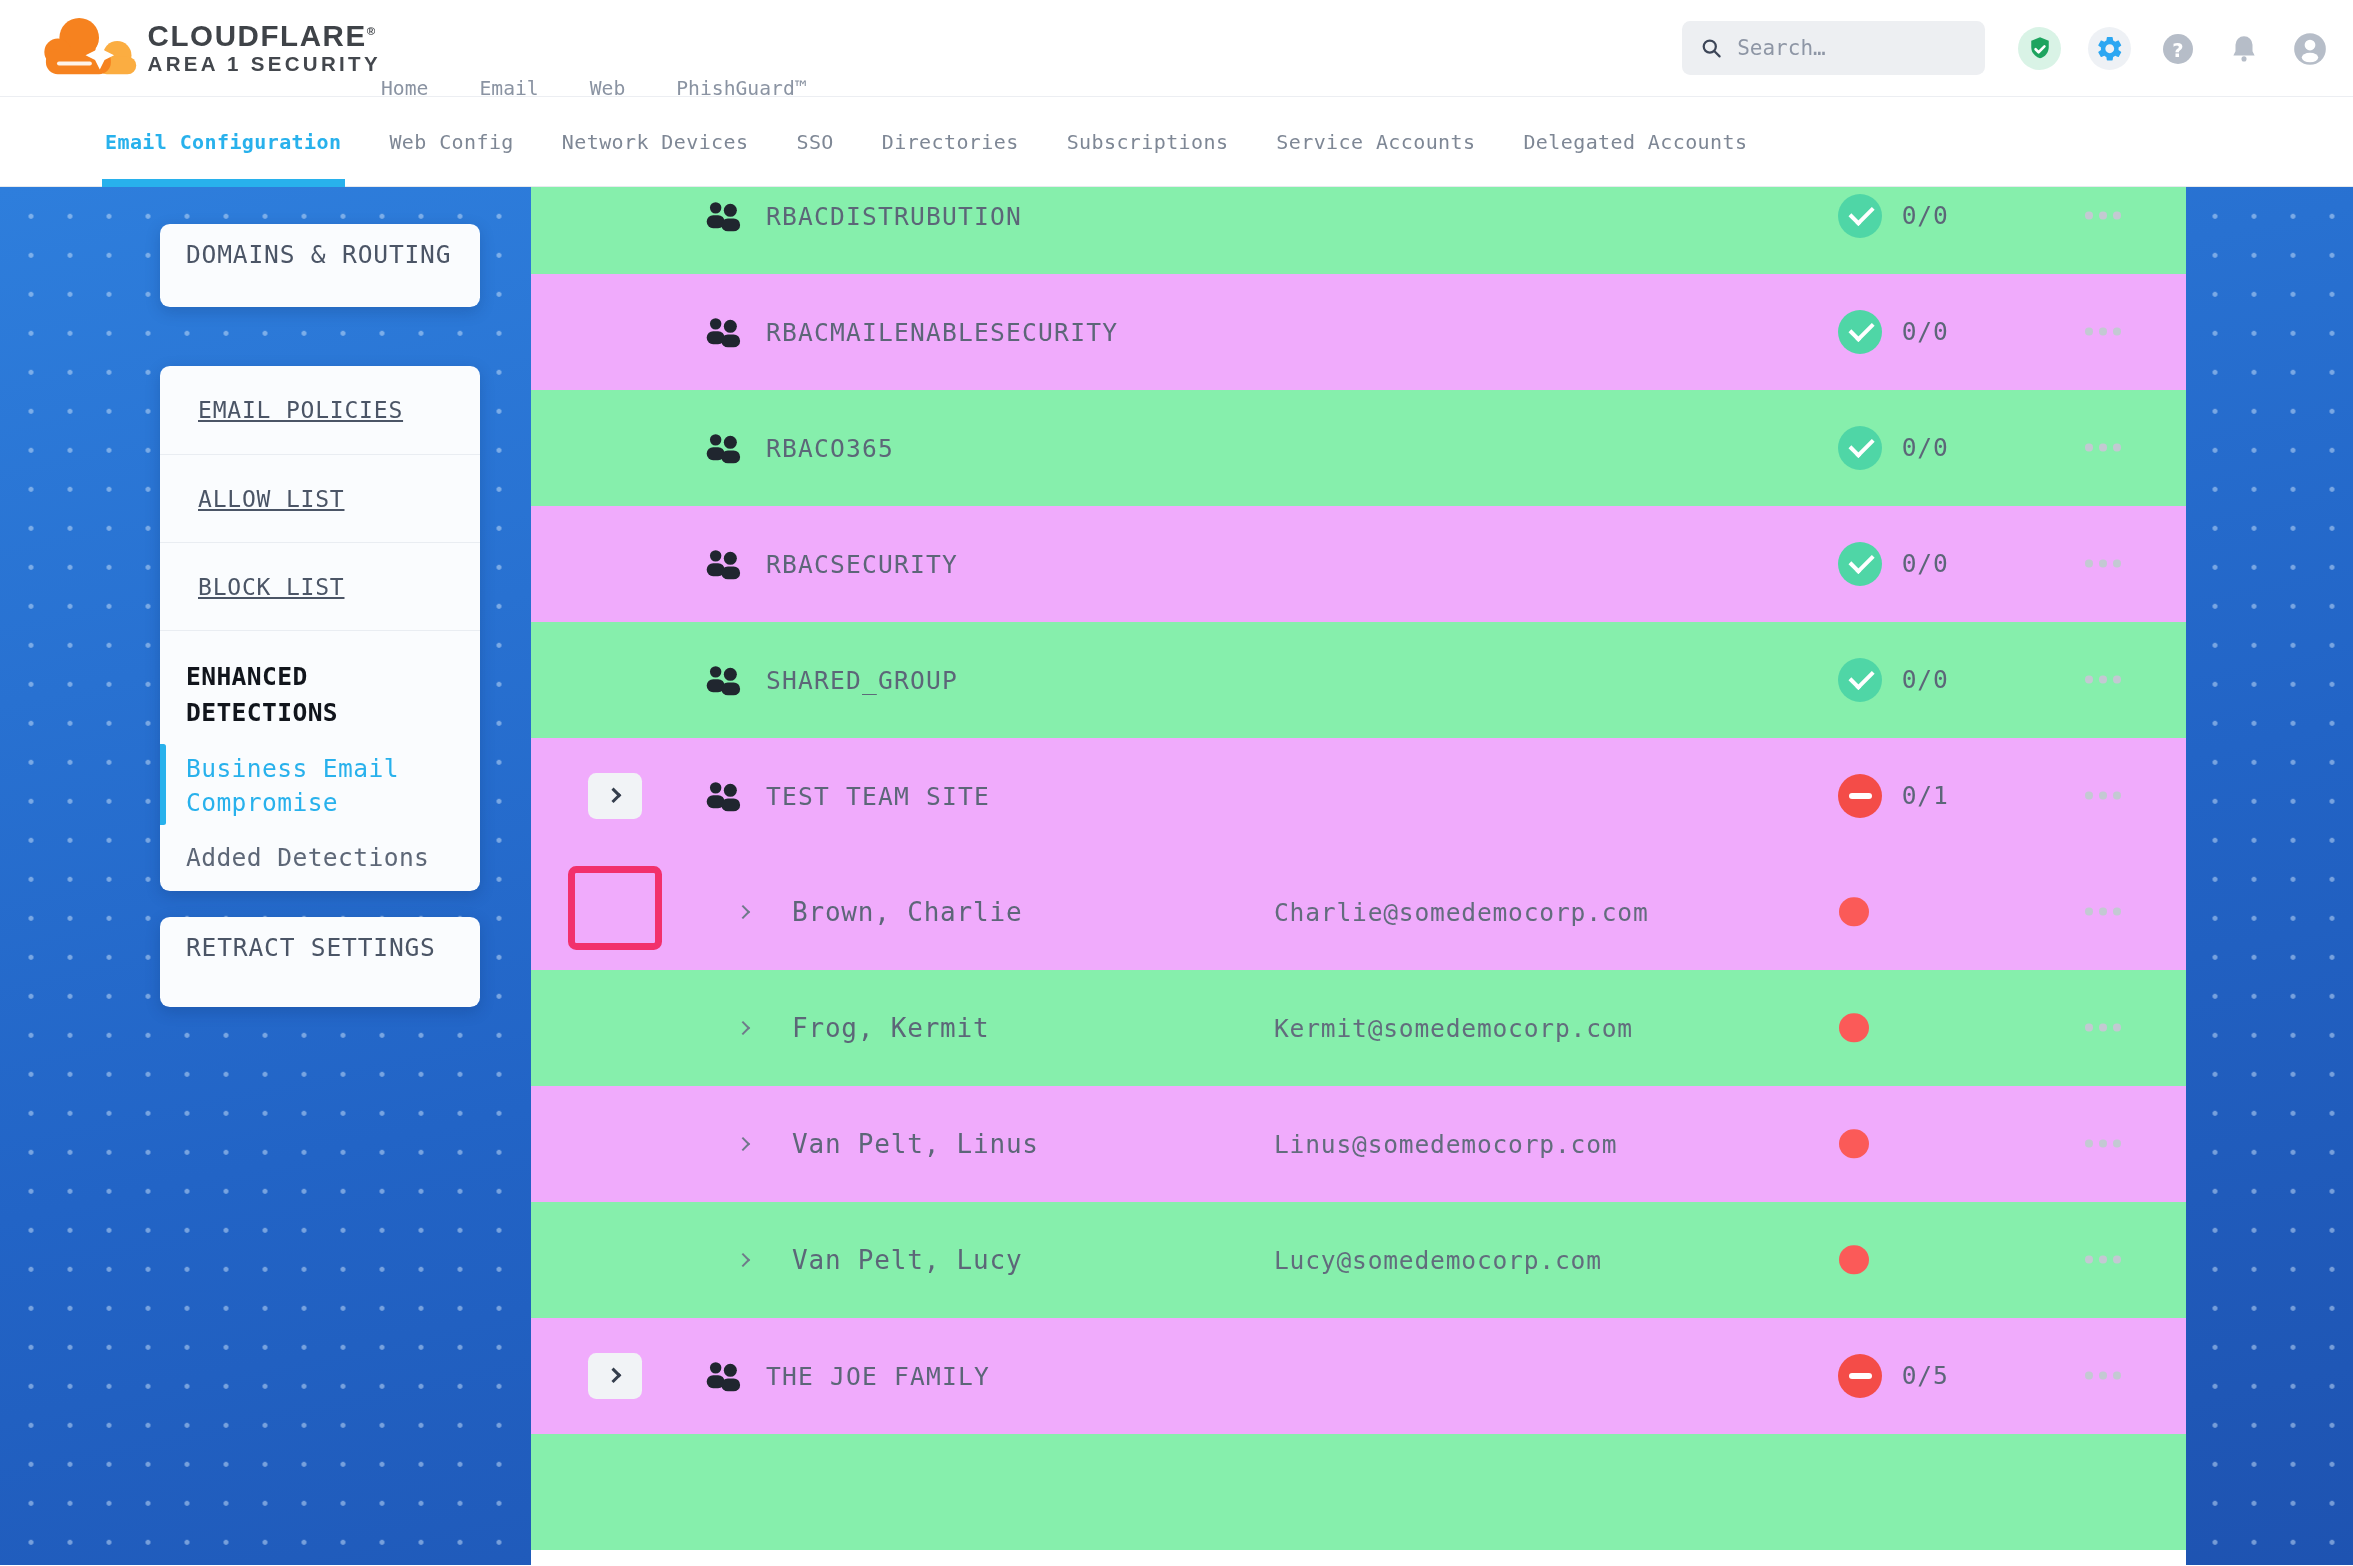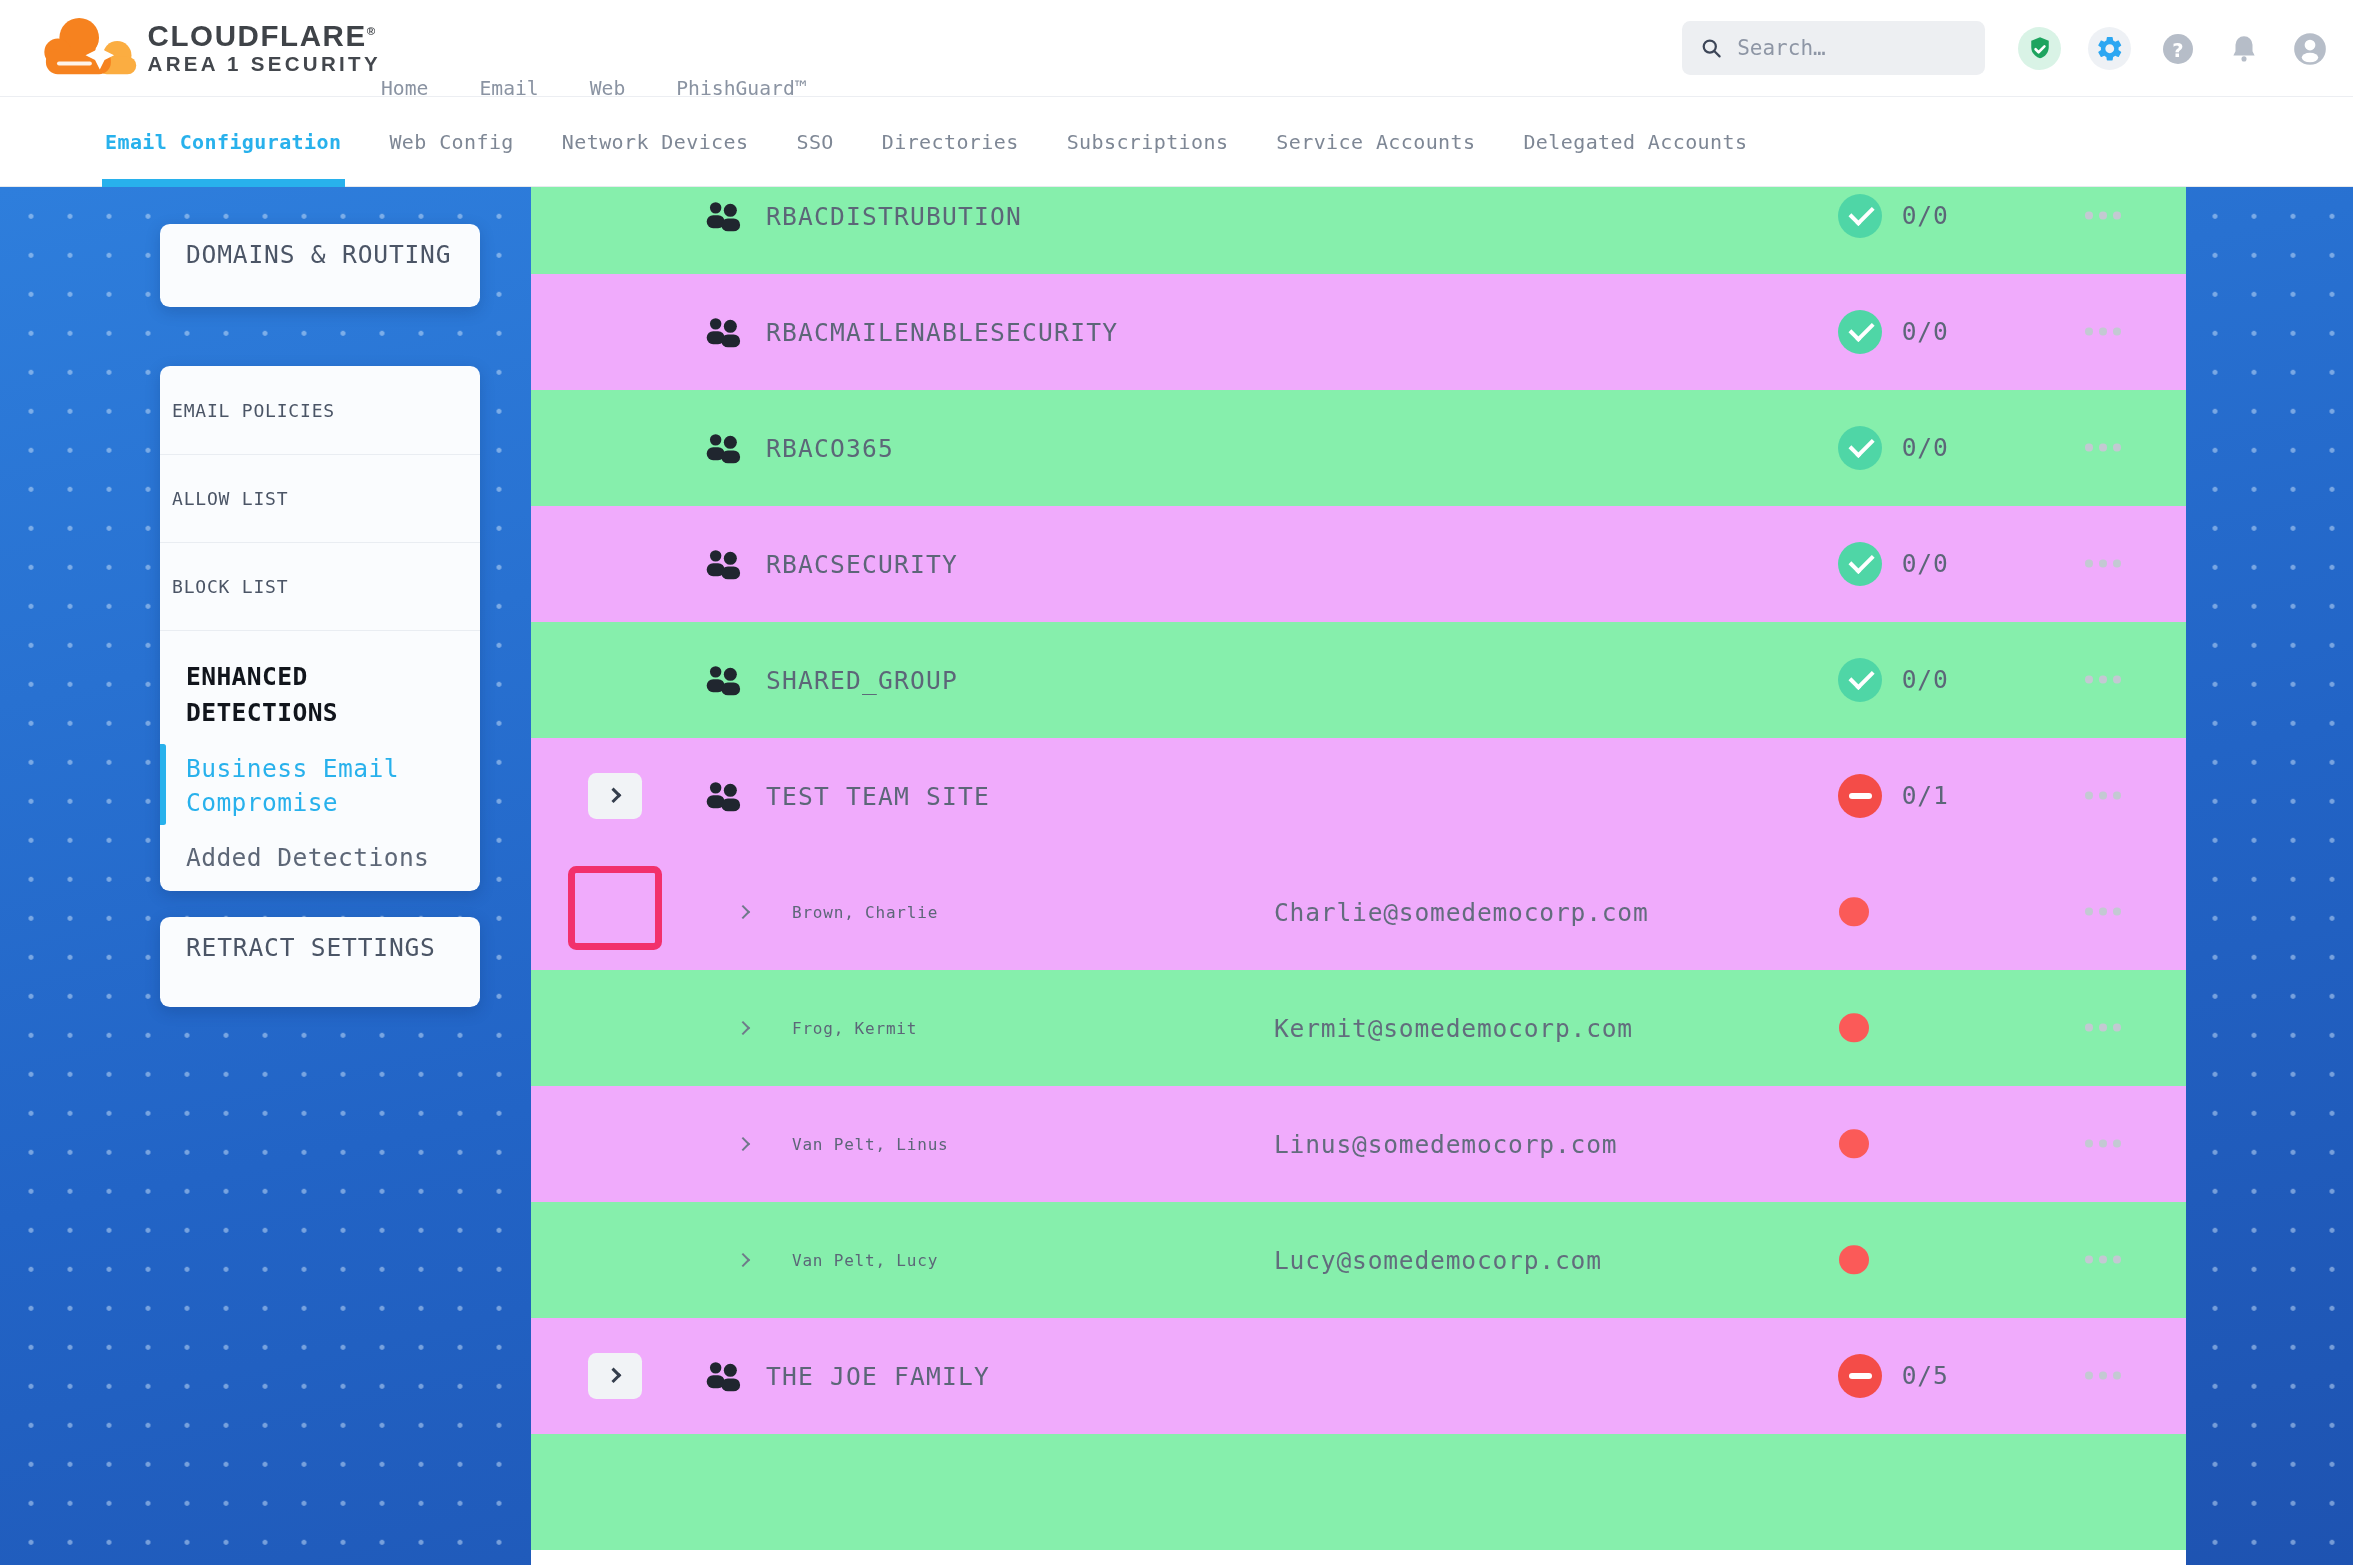--- a/index.html
+++ b/index.html
@@ -45,22 +45,22 @@
     background-size:39px 39px; background-position:11.5px 9.8px; pointer-events:none; }
 
   
   .card { position:absolute; left:160px; width:320px; background:#fafcfe; border-radius:9.8px;
     box-shadow:0 4.9px 14.8px rgba(10,35,80,.20); color:#4b5566; }
   .card-simple { display:flex; align-items:flex-start; padding:16px 26px;
     font-size:24.6px; letter-spacing:0.8px; }
   #card-domains { top:37px; height:83px; }
   #card-retract { top:730px; height:90px; }
   #card-policies { top:179px; padding-bottom:0; }
-  .p-item { height:88px; display:flex; align-items:center; padding:0 12px;
-    font-size:18px; letter-spacing:0.8px; cursor:pointer; }
+  .p-item { height:88px; display:flex; align-items:center; padding:0 38px;
+    font-size:23px; letter-spacing:0.8px; cursor:pointer;text-decoration:underline; }
   .p-item + .p-item { border-top:1.6px solid #e9edf2; }
   .p-section { border-top:1.6px solid #e9edf2; padding:28px 26px 19px 26px; }
   .ed-title { font-size:24.6px; font-weight:bold; color:#11151c; line-height:36px; letter-spacing:0.4px; }
   .bec { position:relative; margin-top:21px; font-size:24.6px; color:#28B1EC; line-height:34px;
     letter-spacing:0.4px; cursor:pointer; }
   .bec::before { content:""; position:absolute; left:-26px; top:-8.2px; bottom:-4.9px; width:5.7px;
     background:#28B1EC; border-radius:0 2.5px 2.5px 0; }
   .added { margin-top:23px; font-size:24.6px; color:#5d6777; letter-spacing:0.4px; cursor:pointer; }
 
   
@@ -74,21 +74,21 @@
   .expand { left:57px; width:54px; height:46px; border:none; border-radius:8.2px;
     background:#f1f3f6; cursor:pointer; display:flex; align-items:center; justify-content:center; }
   .arr { display:inline-block; width:10.7px; height:10.7px;
     border-right:3.3px solid #343d4c; border-bottom:3.3px solid #343d4c; }
   .arr.right { transform:rotate(-45deg); margin-left:-3.3px; }
   .arr.down  { transform:rotate(45deg);  margin-top:-4.9px; }
   .gicon { left:174px; width:36px; height:31px; }
   .gname { left:235px; font-size:24.6px; letter-spacing:1.2px; color:#5c6678; white-space:nowrap; }
   .mchev { left:207px; width:9.8px; height:9.8px;
     border-right:2.9px solid #6f7a8a; border-bottom:2.9px solid #6f7a8a; transform:translateY(-50%) rotate(-45deg); }
-  .mname { left:261px; font-size:16px; letter-spacing:0.8px; color:#5c6678; white-space:nowrap; }
+  .mname { left:261px; font-size:26px; letter-spacing:0.8px; color:#5c6678; white-space:nowrap; }
   .memail { left:743px; font-size:24.6px; letter-spacing:0.8px; color:#626c7d; white-space:nowrap; }
   .badge { left:1307px; display:flex; align-items:center; gap:19.7px; }
   .bcircle { position:relative; width:44px; height:44px; border-radius:50%; }
   .bcircle.check { background:#4FD6A6; }
   .bcircle.check::after { content:""; position:absolute; left:11.5px; top:12.3px; width:19px; height:9.8px;
     border-left:4.1px solid #fff; border-bottom:4.1px solid #fff; transform:rotate(-45deg); }
   .bcircle.minus { background:#F44C48; }
   .bcircle.minus::after { content:""; position:absolute; left:10.7px; top:19.7px; width:23px; height:5.7px;
     background:#fff; border-radius:3.3px; }
   .bcount { font-size:24.6px; color:#5c6678; letter-spacing:0.8px; }

